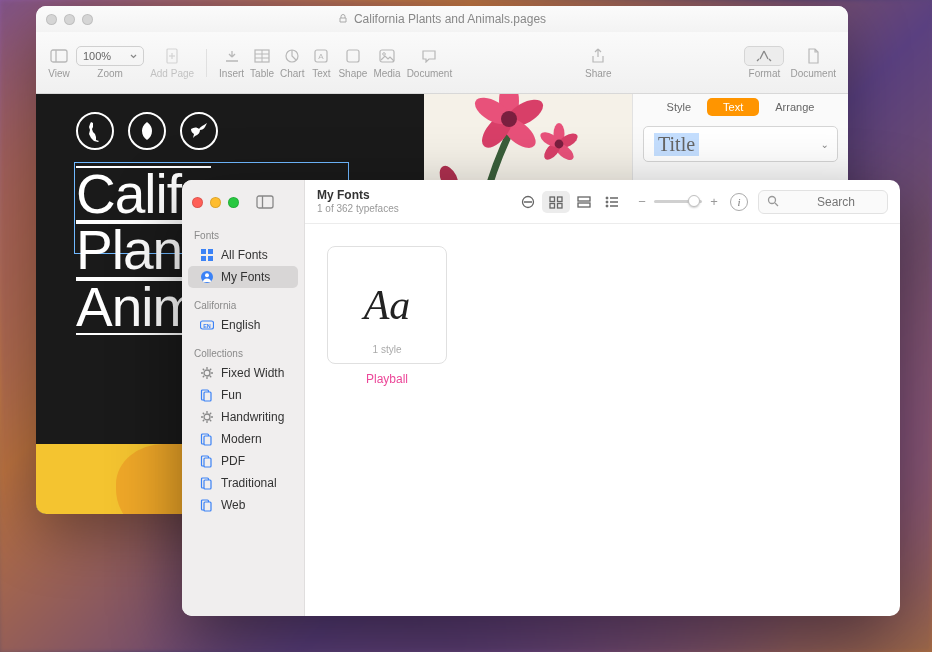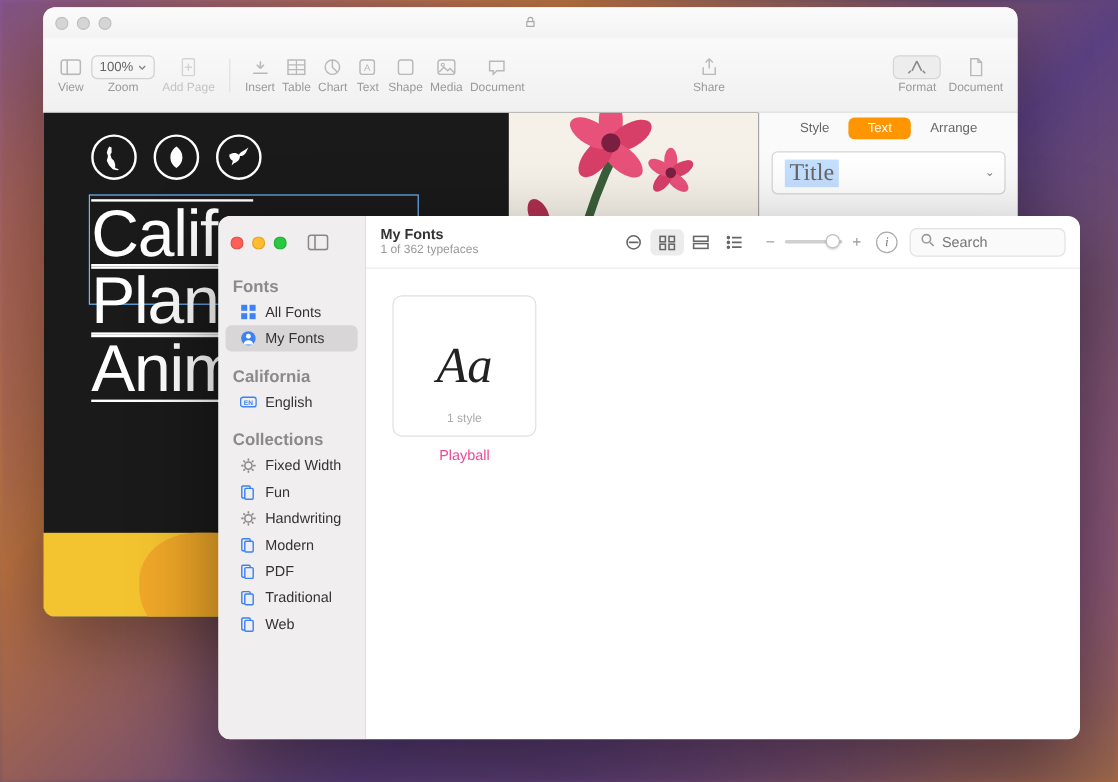--- a/index.html
+++ b/index.html
@@ -10,21 +10,21 @@
 .pages-window { position: absolute; left: 36px; top: 6px; width: 812px; height: 508px; background: #fff; border-radius: 10px; box-shadow: 0 20px 60px rgba(0,0,0,0.35); overflow: hidden; }
 .pages-titlebar { height: 26px; background: linear-gradient(#fbfbfb,#f3f3f3); display: flex; align-items: center; padding: 0 10px; position: relative; }
 .traffic-lights { display: flex; gap: 7px; }
 .traffic-light { width: 11px; height: 11px; border-radius: 50%; background: #d5d5d5; border: 0.5px solid rgba(0,0,0,0.1); }
 .pages-title { position: absolute; left: 0; right: 0; text-align: center; font-size: 12px; color: #888; display: flex; align-items: center; justify-content: center; gap: 6px; }
 .pages-title .lock-icon { font-size: 10px; }
 .pages-toolbar { height: 62px; background: linear-gradient(#fafafa,#f0f0f0); border-bottom: 1px solid #d8d8d8; display: flex; align-items: center; padding: 0 12px; gap: 6px; }
 .tb-group { display: flex; flex-direction: column; align-items: center; color: #9a9a9a; font-size: 10px; }
 .tb-icon { width: 22px; height: 20px; display: flex; align-items: center; justify-content: center; margin-bottom: 2px; }
 .tb-icon svg { stroke: #b8b8b8; fill: none; }
-.tb-zoom { display: flex; align-items: center; border: 1px solid #d0d0d0; border-radius: 5px; padding: 2px 6px; height: 20px; font-size: 11px; color: #666; margin-bottom: 2px; gap: 4px; }
+.tb-zoom { display: flex; align-items: center; border: 1px solid #d0d0d0; border-radius: 5px; padding: 2px 6px; height: 20px; font-size: 11px; color: #666; margin-bottom: 2px; gap: 19px; }
 .tb-sep { width: 1px; height: 28px; background: #e0e0e0; margin: 0 6px; }
 .tb-spacer { flex: 1; }
 .format-btn { background: #ededed; border: 1px solid #d5d5d5; border-radius: 5px; padding: 2px 10px; height: 20px; display: flex; align-items: center; justify-content: center; margin-bottom: 2px; }
 .format-btn svg { stroke: #888; }
 
 .pages-content { display: flex; height: calc(100% - 88px); }
 .pages-canvas { flex: 1; background: #1a1a1a; position: relative; overflow: hidden; }
 .canvas-icons { position: absolute; left: 40px; top: 18px; display: flex; gap: 14px; }
 .circle-icon { width: 38px; height: 38px; border: 2px solid #fff; border-radius: 50%; display: flex; align-items: center; justify-content: center; }
 .circle-icon svg { fill: #fff; }
@@ -48,21 +48,21 @@
 
 .fontbook { position: absolute; left: 182px; top: 180px; width: 718px; height: 436px; background: #fff; border-radius: 10px; box-shadow: 0 25px 70px rgba(0,0,0,0.45); display: flex; overflow: hidden; }
 .fb-sidebar { width: 123px; background: #f0eeee; border-right: 1px solid #e0dede; display: flex; flex-direction: column; }
 .fb-side-top { height: 44px; display: flex; align-items: center; padding: 0 10px; gap: 7px; }
 .fb-tl-red, .fb-tl-yellow, .fb-tl-green { width: 11px; height: 11px; border-radius: 50%; border: 0.5px solid rgba(0,0,0,0.12); }
 .fb-tl-red { background: #ff5f57; }
 .fb-tl-yellow { background: #febc2e; }
 .fb-tl-green { background: #28c840; }
 .fb-toggle-side { margin-left: 10px; width: 18px; height: 14px; }
 .fb-section { padding: 2px 0 6px; }
-.fb-section-label { font-size: 14px; color: #8a8a8a; font-weight: 700; padding: 4px 12px 3px; }
+.fb-section-label { font-size: 10px; color: #8a8a8a; font-weight: 400; padding: 4px 12px 3px; }
 .fb-item { display: flex; align-items: center; gap: 7px; padding: 4px 12px; font-size: 12px; color: #333; border-radius: 5px; margin: 0 6px; }
 .fb-item.selected { background: #d8d6d6; }
 .fb-item-icon { width: 14px; height: 14px; display: flex; align-items: center; justify-content: center; }
 .fb-item-icon svg { width: 14px; height: 14px; }
 
 .fb-main { flex: 1; display: flex; flex-direction: column; }
 .fb-toolbar { height: 44px; border-bottom: 1px solid #ececec; display: flex; align-items: center; padding: 0 12px; gap: 10px; }
 .fb-title-block { display: flex; flex-direction: column; line-height: 1.1; }
 .fb-title { font-size: 12px; font-weight: 600; color: #333; }
 .fb-subtitle { font-size: 10px; color: #999; }
@@ -70,21 +70,21 @@
 .fb-view-group { display: flex; background: transparent; border-radius: 5px; }
 .fb-view-btn { width: 28px; height: 22px; display: flex; align-items: center; justify-content: center; border-radius: 5px; }
 .fb-view-btn.active { background: #ececec; }
 .fb-view-btn svg { stroke: #666; fill: none; }
 .fb-slider { display: flex; align-items: center; gap: 6px; }
 .fb-slider-track { width: 48px; height: 3px; background: #d0d0d0; border-radius: 2px; position: relative; }
 .fb-slider-thumb { width: 12px; height: 12px; background: #fff; border: 1px solid #c0c0c0; border-radius: 50%; position: absolute; left: 34px; top: -5px; box-shadow: 0 1px 2px rgba(0,0,0,0.2); }
 .fb-slider-minus, .fb-slider-plus { color: #999; font-size: 13px; width: 12px; text-align: center; }
 .fb-info-btn { width: 18px; height: 18px; border: 1px solid #aaa; border-radius: 50%; display: flex; align-items: center; justify-content: center; font-size: 11px; color: #777; font-family: Georgia, serif; font-style: italic; }
 .fb-search { display: flex; align-items: center; gap: 6px; border: 1px solid #e2e2e2; background: #fafafa; border-radius: 6px; padding: 3px 8px; width: 130px; height: 24px; }
-.fb-search input { border: none; background: transparent; outline: none; font-size: 12px; width: 100%; color: #0f766e; }
+.fb-search input { border: none; background: transparent; outline: none; font-size: 12px; width: 100%; color: #0f766e; margin-left: 32px; }
 .fb-search-icon { color: #999; }
 
 .fb-grid { flex: 1; padding: 22px; display: flex; align-content: flex-start; flex-wrap: wrap; gap: 16px; }
 .font-card { width: 120px; display: flex; flex-direction: column; align-items: center; text-align: right; }
 .font-tile { width: 120px; height: 118px; border: 1px solid #e0e0e0; border-radius: 8px; background: #fff; display: flex; flex-direction: column; align-items: center; justify-content: center; position: relative; }
 .font-sample { font-size: 42px; font-style: italic; font-family: "Brush Script MT", cursive; color: #222; }
 .font-styles { position: absolute; bottom: 8px; font-size: 10px; color: #aaa; }
 .font-name { margin-top: 8px; font-size: 12px; color: #ec4899; }
 </style>
 </head>
@@ -98,20 +98,21 @@
       <div class="traffic-light"></div>
       <div class="traffic-light"></div>
       <div class="traffic-light"></div>
     </div>
     <div class="pages-title">
       <span class="lock-icon">
         <svg width="10" height="10" viewBox="0 0 10 10">
             <path d="M3 5V3.5a2 2 0 014 0V5m-5 0h6v4H2z" stroke="#aaa" fill="none" stroke-width="1"></path>
           </svg>
       </span>
+      <span>California Plants and Animals.pages</span>
     </div>
   </div>
 
   <div class="pages-toolbar">
     <div class="tb-group">
       <div class="tb-icon">
           <svg width="18" height="14" viewBox="0 0 18 14">
             <rect x="1" y="1" width="16" height="12" rx="2" stroke-width="1.3"></rect>
             <line x1="6" y1="1" x2="6" y2="13" stroke-width="1.3"></line>
           </svg>

